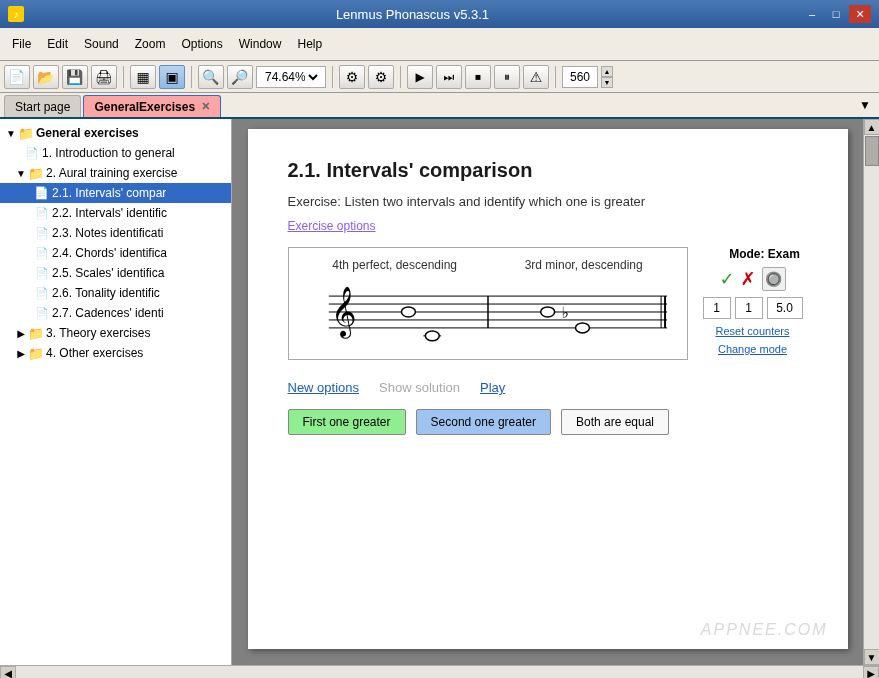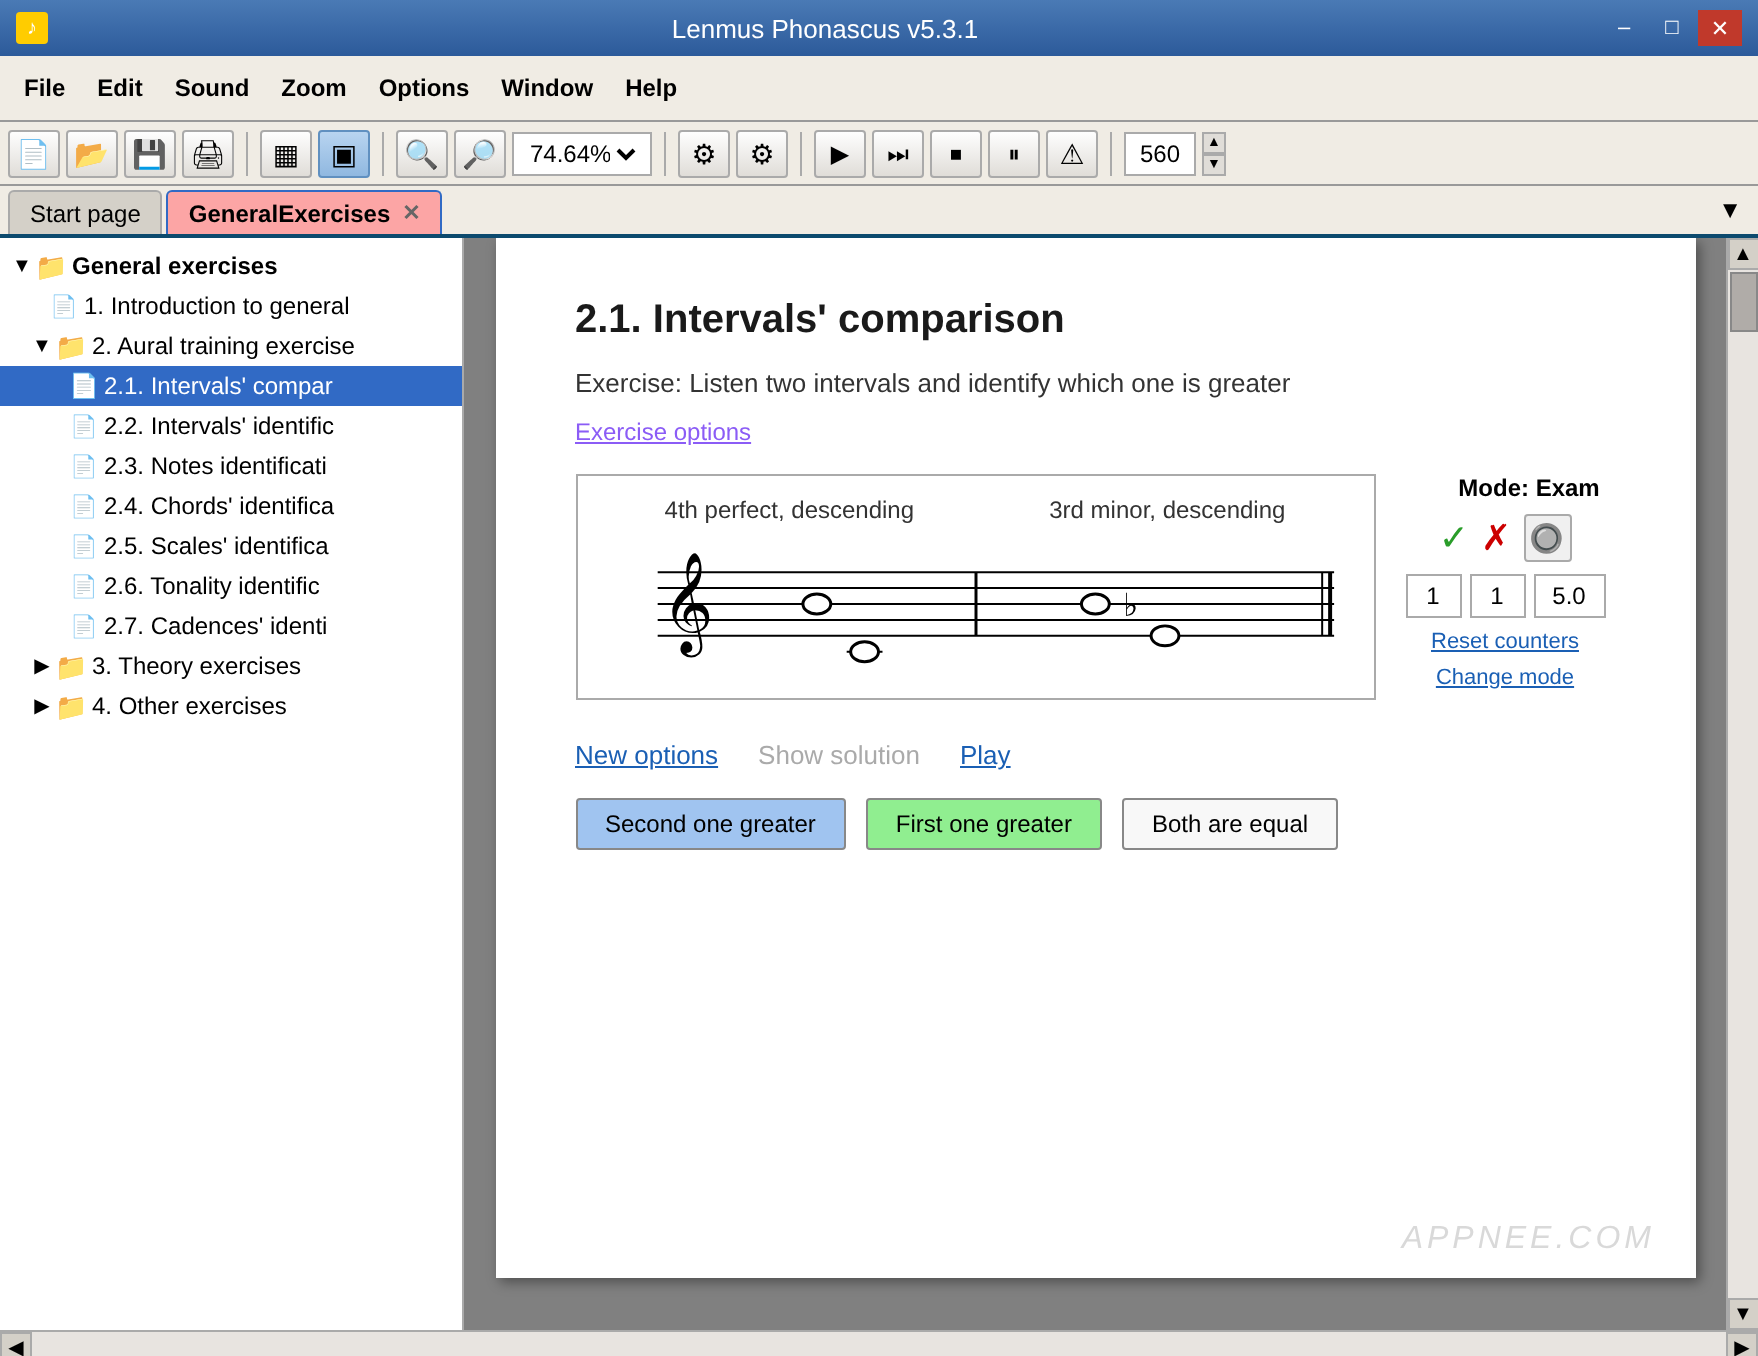--- a/index.html
+++ b/index.html
@@ -24,21 +24,20 @@
     .titlebar-btn.close { background: #c0392b; }
 
     
     .menubar {
       background: #f0ece4;
       border-bottom: 1px solid #999;
       height: 22px;
       display: flex;
       align-items: center;
       padding: 16px 4px;
-      font-weight: bold;
     }
     .menu-item {
       padding: 2px 8px;
       cursor: pointer;
       font-size: 12px;
       border-radius: 2px;
     }
 
     
     .toolbar {
@@ -146,20 +145,21 @@
     .doc-icon { color: #4060a0; font-size: 11px; }
 
     
     .content-area {
       flex: 1;
       background: #808080;
       overflow: auto;
       display: flex;
       align-items: flex-start;
       justify-content: center;
+      padding: 10px;
     }
     .page {
       background: white;
       width: 600px;
       min-height: 520px;
       padding: 30px 40px;
       box-shadow: 2px 2px 6px rgba(0,0,0,0.4);
     }
 
     
@@ -493,22 +493,22 @@
         </div>
       </div>
 
       <div class="action-links">
         <a class="action-link">New options</a>
         <a class="action-link disabled">Show solution</a>
         <a class="action-link">Play</a>
       </div>
 
       <div class="answer-buttons">
+        <button class="ans-btn green">First one greater</button>
         <button class="ans-btn blue">Second one greater</button>
-        <button class="ans-btn green">First one greater</button>
         <button class="ans-btn white">Both are equal</button>
       </div>
 
       <div class="watermark">APPNEE.COM</div>
     </div>
   </div>
 
   <div class="scrollbar-right">
     <div class="scroll-arrow">▲</div>
     <div class="scroll-track">

